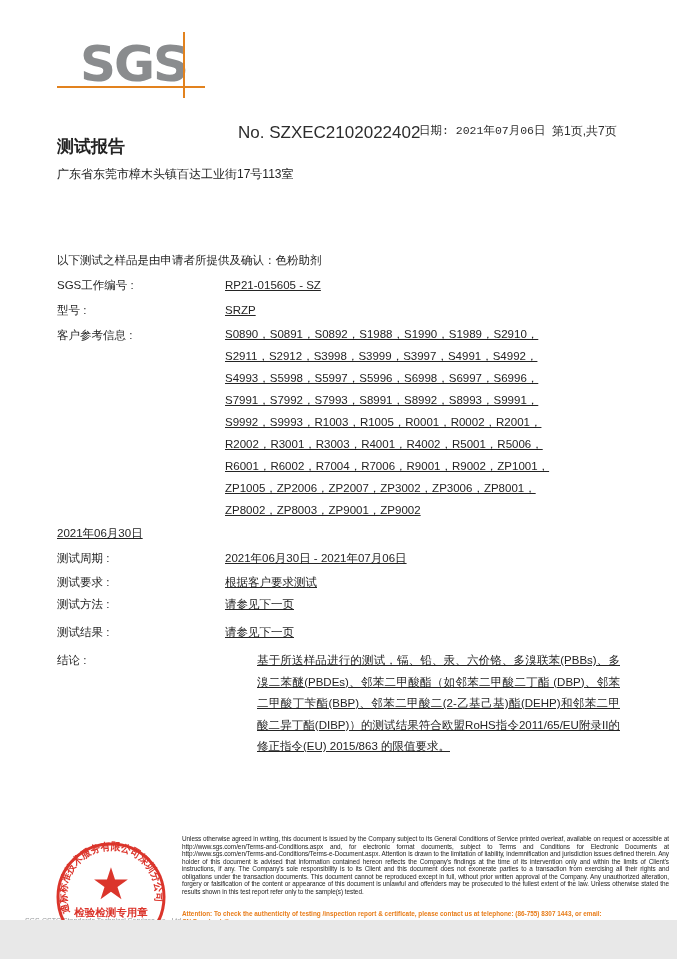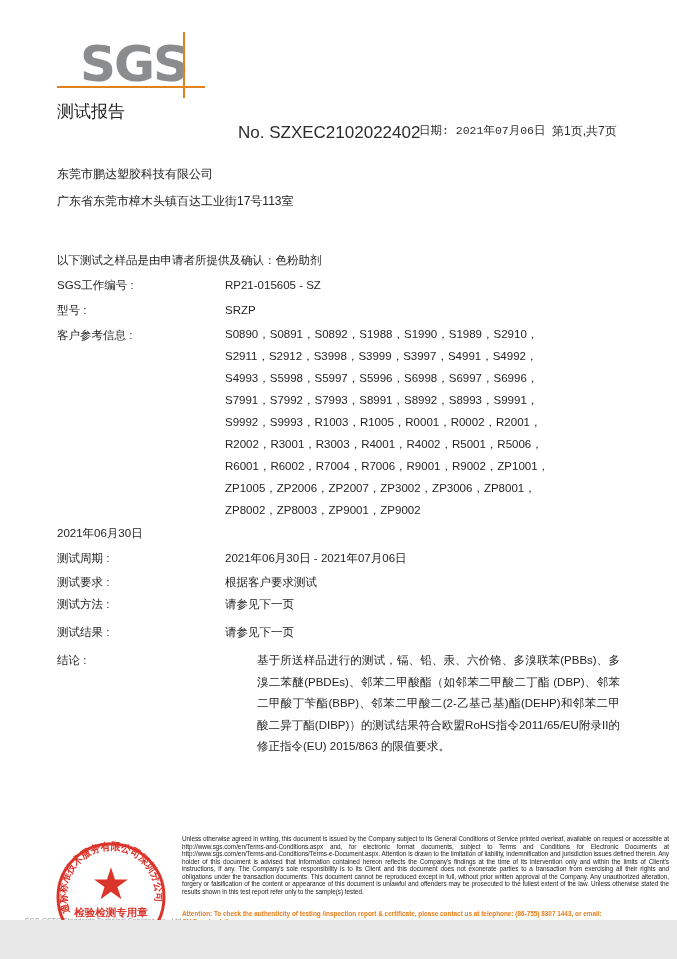--- a/index.html
+++ b/index.html
@@ -9,32 +9,32 @@
   }
   
   .logo-text{
     position:absolute; left:80px; top:41px; font-size:50px; line-height:46px;
     font-weight:bold; color:#8a8c8e; letter-spacing:-2px;
     font-family:"DejaVu Sans","Liberation Sans",sans-serif;
   }
   .logo-hline{position:absolute; left:57px; top:86px; width:148px; height:2px; background:#e2821e;}
   .logo-vline{position:absolute; left:183px; top:32px; width:2px; height:66px; background:#e2821e;}
   
-  .title{position:absolute; left:57px; top:100px; font-size:17px; font-weight:normal; color:#222;}
+  .title{position:absolute; left:57px; top:135px; font-size:17px; font-weight:bold; color:#222;}
   .report-no{position:absolute; left:238px; top:123px; font-size:17px;}
   .hdr-date{position:absolute; left:419px; top:123px; font-size:11.5px;font-family:Liberation Mono, monospace;}
   .hdr-page{position:absolute; left:552px; top:123px; font-size:12px;}
   
   .applicant{position:absolute; left:57px; top:161px; font-size:12px; line-height:27px; color:#242424;}
   
   .main{position:absolute; left:57px; top:248px; width:563px; font-size:11.5px; color:#242424;}
   .intro{line-height:25px;}
   .row{display:flex; align-items:flex-start;}
   .row .lbl{width:168px; flex:none; line-height:25px;}
-  .row .val{flex:1; line-height:25px;}
+  .row .val{flex:1; line-height:25px;text-decoration:underline;}
   .refline{line-height:22px;}
   .tight .lbl,.tight .val{line-height:22px;}
   .gap{margin-top:5px;}
   .conclusion .val{line-height:21.5px; text-align:justify;margin-left:32px;}
   .conclusion .lbl{line-height:21.5px;}
   
   .f-disclaimer{
     position:absolute; left:182px; top:835px; width:487px; font-size:6.4px; line-height:7.5px;
     letter-spacing:-0.05px; text-align:justify; color:#1c1c1c;
   }
@@ -65,21 +65,20 @@
   <div class="logo-text">SGS</div>
   <div class="logo-hline"></div>
   <div class="logo-vline"></div>
 
   <div class="title">测试报告</div>
   <div class="report-no">No. SZXEC2102022402</div>
   <div class="hdr-date">日期: 2021年07月06日</div>
   <div class="hdr-page">第1页,共7页</div>
 
   <div class="applicant">
-    <div>东莞市鹏达塑胶科技有限公司</div>
     <div>广东省东莞市樟木头镇百达工业街17号113室</div>
   </div>
 
   <div class="main">
     <div class="intro">以下测试之样品是由申请者所提供及确认：色粉助剂</div>
 
     <div class="row">
       <div class="lbl">SGS工作编号 :</div>
       <div class="val">RP21-015605 - SZ</div>
     </div>

